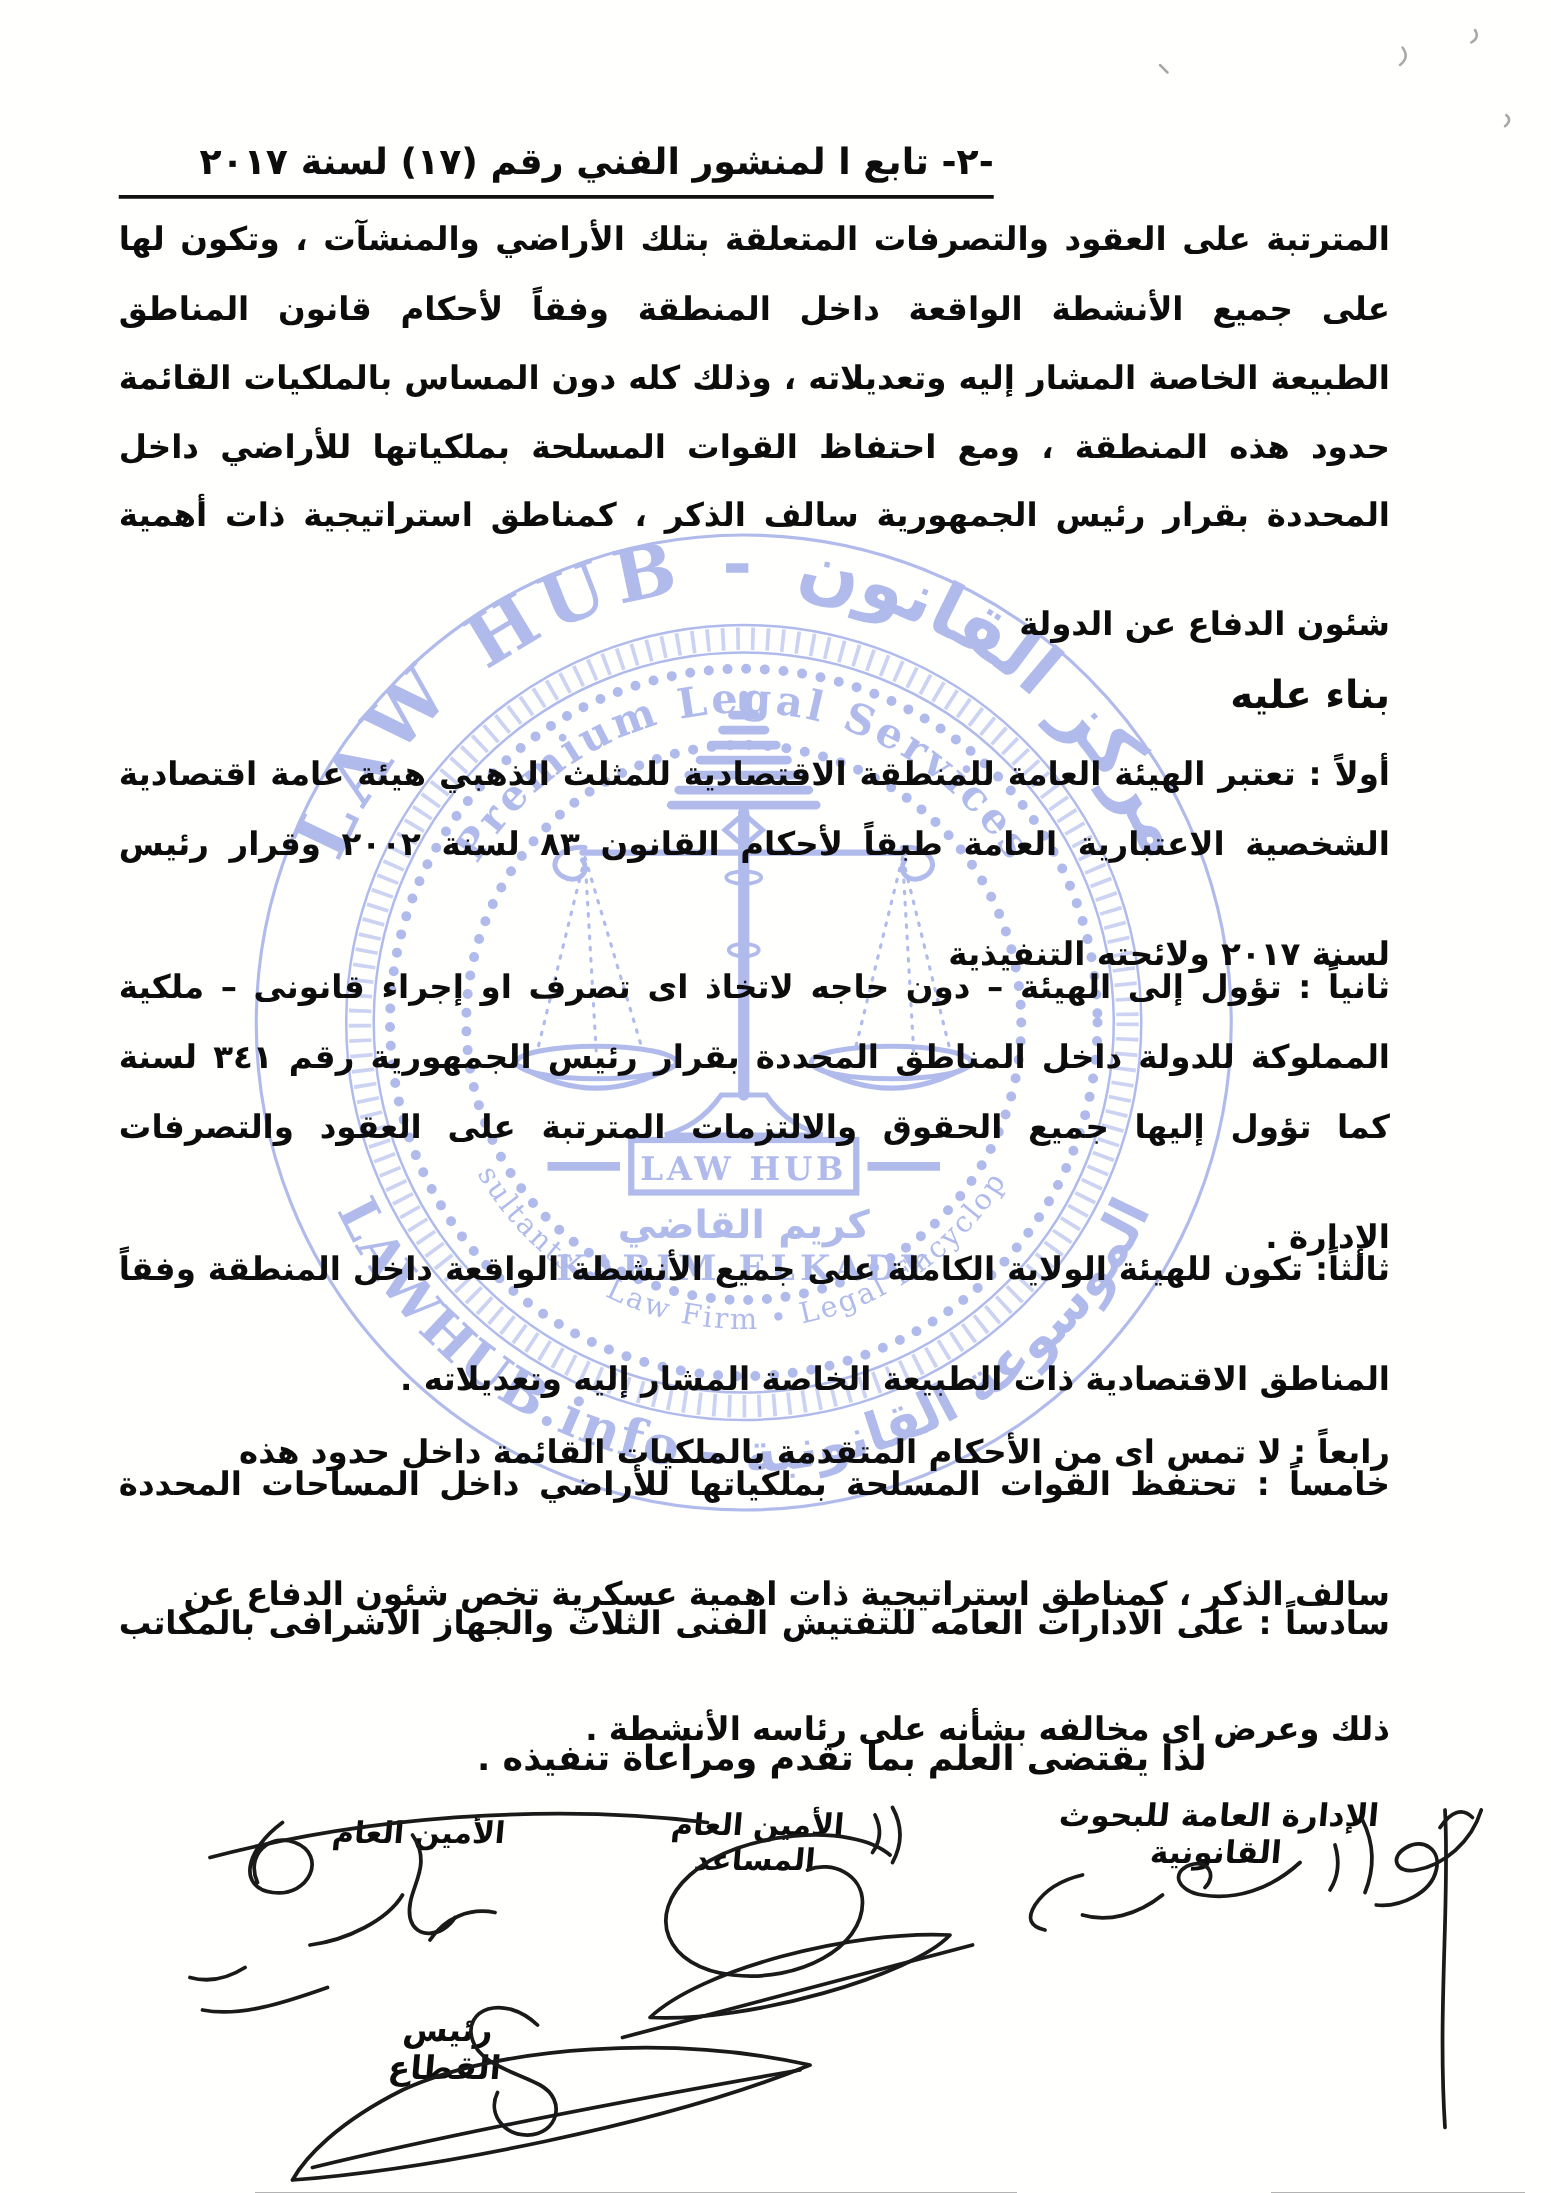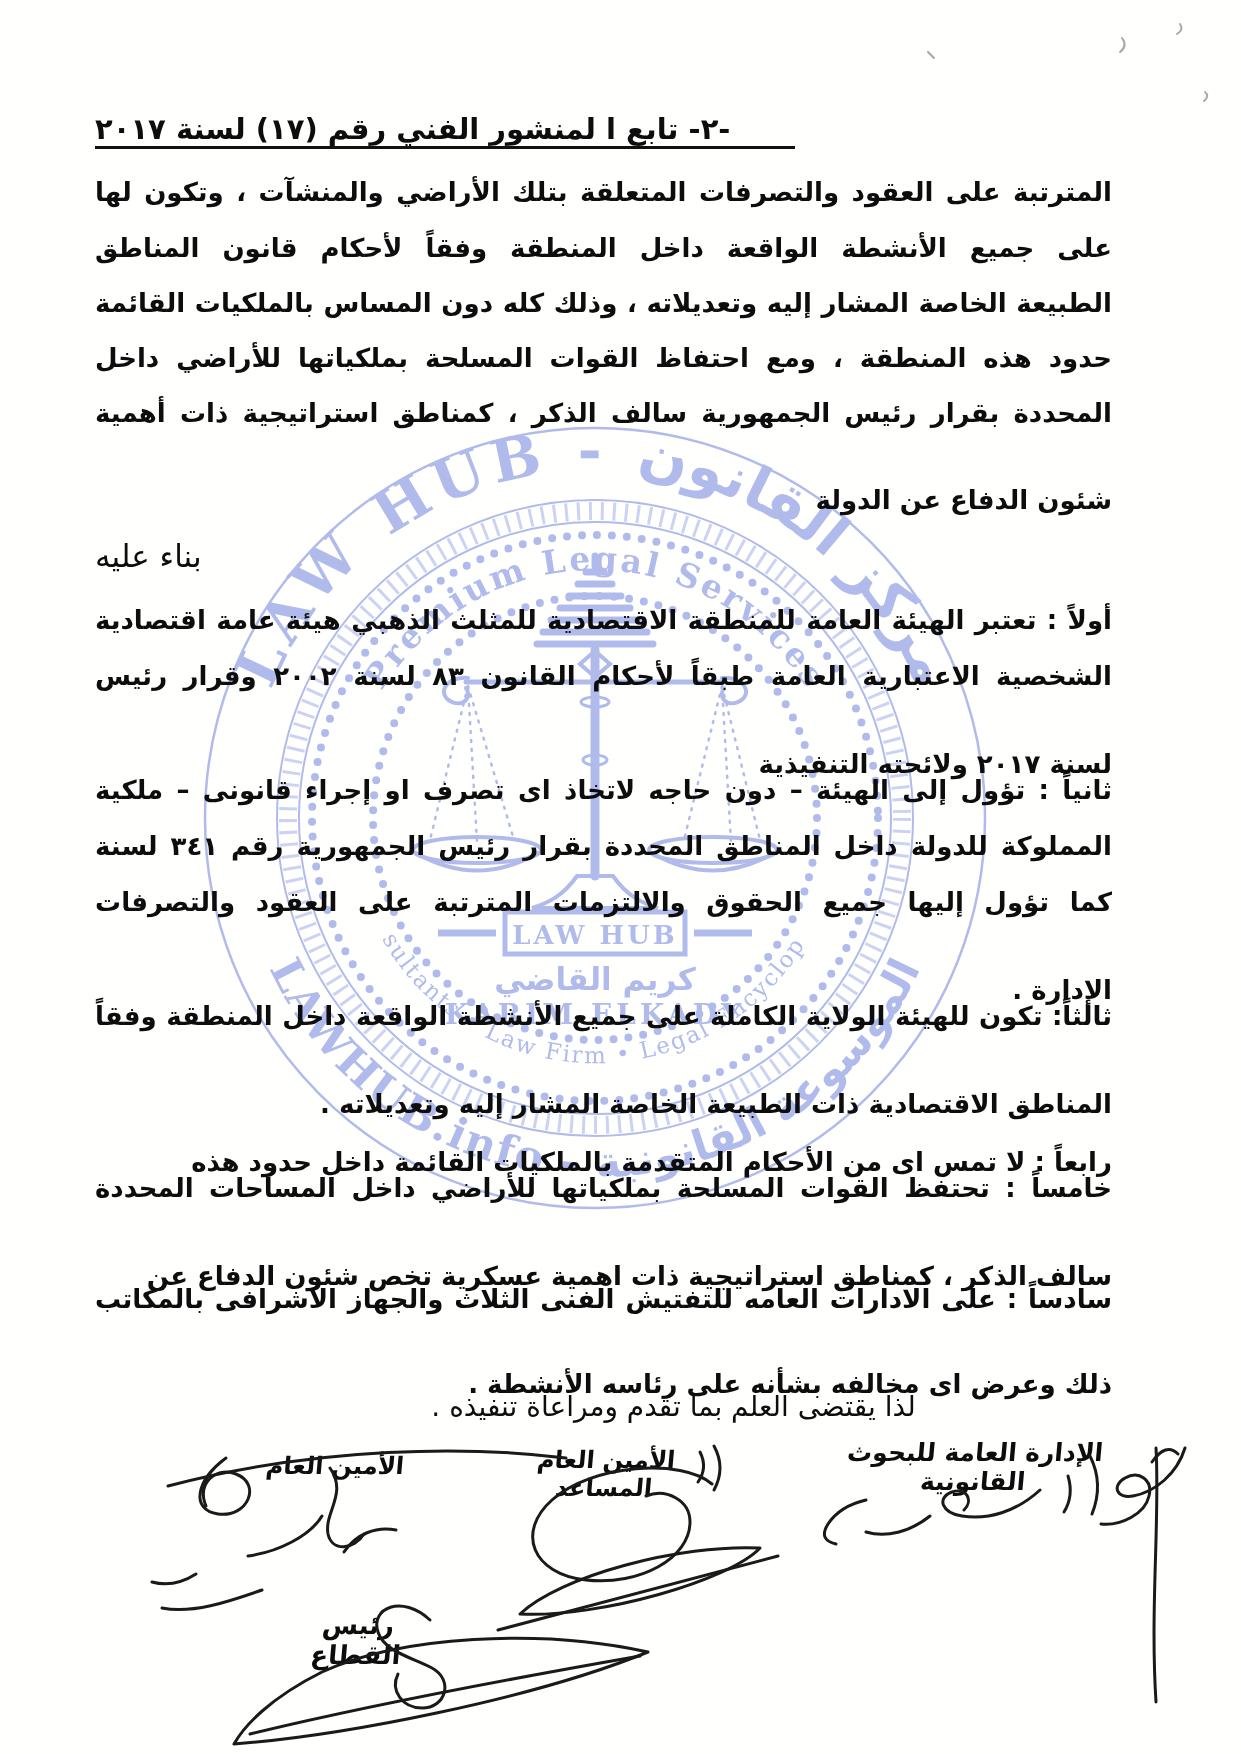--- a/index.html
+++ b/index.html
@@ -5,37 +5,37 @@
   html,body{margin:0;padding:0;background:#777;}
   .page{
     position:relative;width:1241px;height:1754px;margin:0 auto;
     background:#fffffe;overflow:hidden;
     font-family:"DejaVu Sans",sans-serif;color:#0d0d0d;
   }
   
   .wm{position:absolute;inset:0;z-index:1;opacity:.8;pointer-events:none;}
   .hdr{
     position:absolute;left:95px;top:112px;width:700px;z-index:2;
-    direction:rtl;text-align:left;font-size:29px;font-weight:bold;
-    border-bottom:3px solid #111;letter-spacing:.5px;
+    direction:rtl;text-align:right;font-size:29px;font-weight:bold;
+    border-bottom:3px solid #111;padding-bottom:10px;letter-spacing:.5px;
   }
   #body-lines{position:absolute;left:95px;top:0;width:1017px;height:100%;z-index:2;}
   .bline{
     position:absolute;left:0;right:0;height:48px;direction:rtl;
     font-size:26px;font-weight:bold;line-height:44px;overflow:hidden;
   }
   .bline.j{text-align:justify;text-align-last:justify;}
   .bline.r{text-align:right;margin-top:32px;}
   .heading{
     position:absolute;left:95px;top:538px;width:1017px;z-index:2;direction:rtl;
-    text-align:left;font-size:31px;font-weight:normal;
+    text-align:right;font-size:31px;font-weight:bold;
   }
   .closing{
     position:absolute;left:165px;top:1390px;width:1017px;z-index:2;direction:rtl;
-    text-align:center;font-size:28px;font-weight:normal;letter-spacing:.5px;
+    text-align:center;font-size:28px;font-weight:bold;letter-spacing:.5px;
   }
   .sigt{
     position:absolute;z-index:2;direction:rtl;text-align:center;
     font-weight:bold;transform:skewX(-5deg);
   }
   .sig-research{left:824px;top:1438px;width:300px;font-size:25px;}
   .sig-assistant{left:498px;top:1446px;width:214px;font-size:24px;}
   .sig-general{left:240px;top:1452px;width:190px;font-size:24px;}
   .sig-sector{left:272px;top:1610px;width:170px;font-size:26px;}
   

